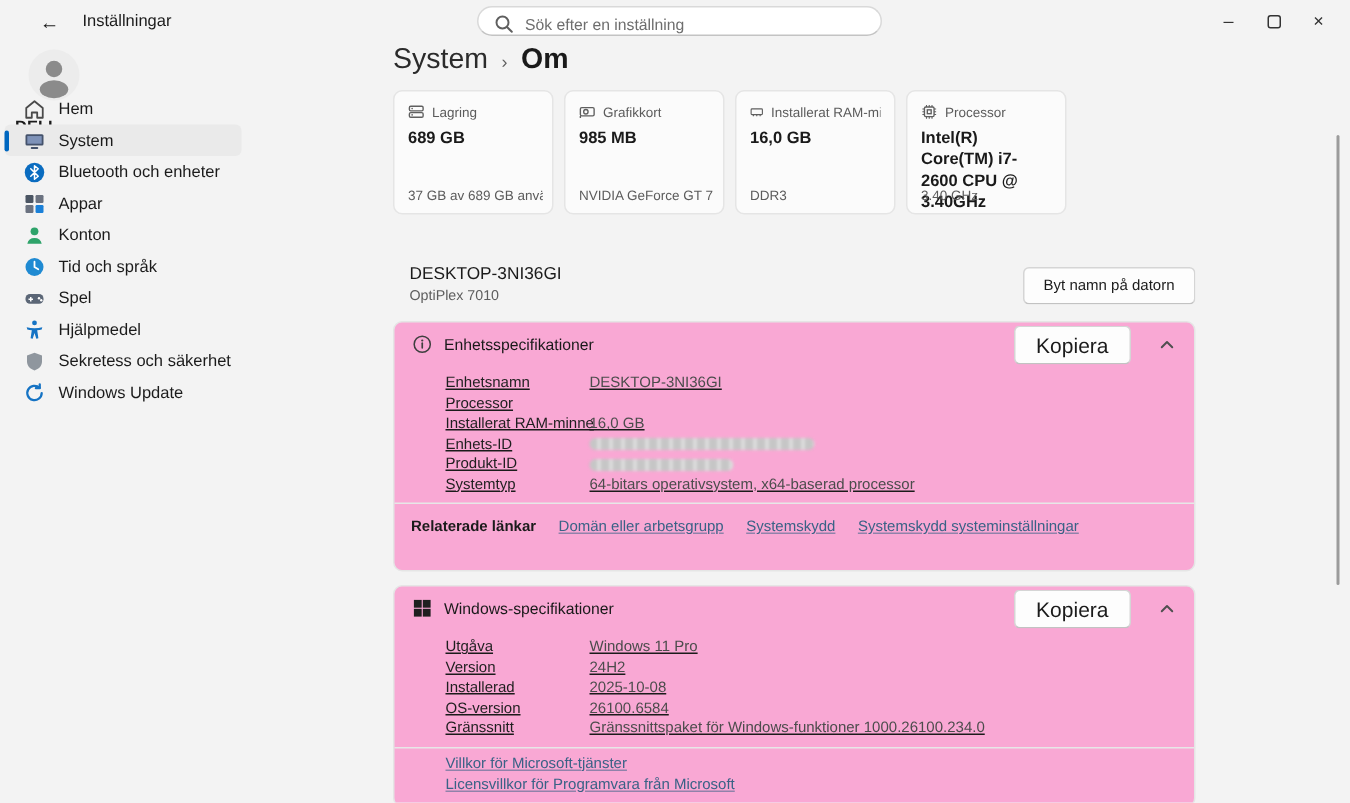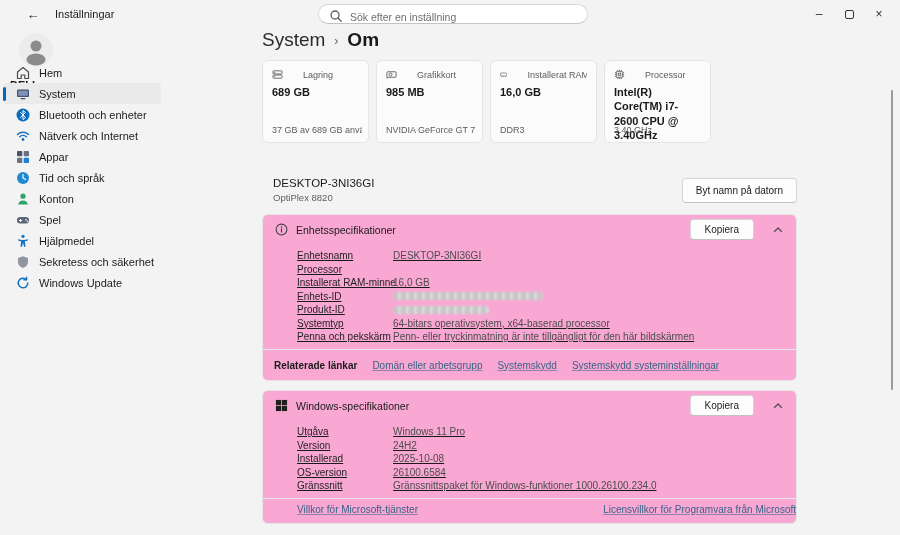--- a/index.html
+++ b/index.html
@@ -43,54 +43,54 @@
 
   
   .breadcrumb { position:absolute; left:262px; top:29px; display:flex; align-items:center; }
   .crumb-parent { font-size:19px; color:#2b2b2b; cursor:pointer; }
   .crumb-sep { font-size:12px; color:#5f5f5f; margin:2px 9px 0; }
   .crumb-current { font-size:19px; font-weight:bold; color:#1a1a1a; }
 
   .cards { position:absolute; left:262px; top:60px; display:flex; gap:7px; }
   .card { position:relative; width:107px; height:83px; background:#fbfbfb;
     border:1px solid #e5e5e5; border-radius:6px; padding:8px 9px; }
-  .card-head { display:flex; align-items:center; gap:20px;text-align:center; }
+  .card-head { display:flex; align-items:center; gap:5px;text-align:center; }
   .card-label { font-size:9px; color:#5c5c5c; white-space:nowrap; overflow:hidden; }
   .card-value { margin-top:5px; font-size:11px; font-weight:bold; color:#1a1a1a; line-height:1.3; }
   .card-detail { position:absolute; left:9px; bottom:7px; right:6px; font-size:9px; color:#5c5c5c; white-space:nowrap; overflow:hidden; }
 
   .device-row { position:absolute; left:262px; top:168px; width:535px; height:44px;
     display:flex; align-items:center; justify-content:space-between; }
   .device-name { font-size:11.5px; color:#1b1b1b; padding-left:11px; }
   .device-model { font-size:9.5px; color:#5e5e5e; margin-top:3px; }
   .btn { background:#fdfdfd; border:1px solid #d5d5d5; border-bottom-color:#c2c2c2;
     border-radius:4px; font-family:"Liberation Sans", sans-serif; font-size:10px;
     color:#1b1b1b; padding:6px 13px; cursor:pointer; white-space:nowrap; }
 
   .section { position:absolute; left:262px; width:535px; background:#f9a8d4;
     border:1px solid #e5e5e5; border-radius:6px; }
   .section1 { top:214px; height:167px; }
   .section2 { top:390px; }
   .sec-head { height:29px; display:flex; align-items:center; padding:0 12px; gap:8px; }
   .sec-title { font-size:10.5px; color:#1a1a1a; flex:1; }
-  .copy-btn { padding:4px 14px; font-size:10px;margin-left:32px; }
+  .copy-btn { padding:4px 14px; font-size:14px;margin-left:32px; }
   .chev { width:12px; height:12px; margin-left:10px; cursor:pointer; }
   .spec-body { padding:5px 0 5px 0;text-decoration:underline; }
   .spec-row { display:flex; align-items:center; height:13.5px; padding-left:34px; }
   .spec-label { width:96px; flex:none; font-size:10px; color:#1f1f1f; white-space:nowrap; }
   .spec-value { font-size:10px; color:#4c4c4c; white-space:nowrap; }
   .redact { height:8px; border-radius:4px; filter:blur(1px);
     background:repeating-linear-gradient(90deg,#c6c6c6 0 5px,#dcdcdc 5px 8px); }
   .redact.long { width:150px; } .redact.short { width:96px; }
   .divider { height:1px; background:#e7e7e7; margin:0; }
   .related-row { height:31px; display:flex; align-items:center; gap:15px; padding-left:11px; }
   .related-label { font-size:10px; font-weight:bold; color:#1b1b1b; }
   .link { font-size:10px; color:#3a6286; text-decoration:underline;
     text-decoration-color:rgba(58,98,134,.55); cursor:pointer; white-space:nowrap; }
-  .license-links { padding:5px 0 8px 34px; display:flex; flex-direction:row; gap:3px;justify-content:space-between; }
+  .license-links { padding:5px 0 8px 34px; display:flex; flex-direction:column; gap:3px; }
 
   .scrollbar-track { position:absolute; right:3px; top:28px; width:6px; height:507px; }
   .scrollbar-thumb { position:absolute; right:4px; top:62px; width:2.5px; height:300px;
     border-radius:2px; background:#9b9b9b; cursor:pointer; }
 </style>
 </head>
 <body>
 
 <div class="titlebar">
   <div class="back-btn">
@@ -147,48 +147,40 @@
     </div>
     <div class="nav-item">
       <svg class="nav-icon" viewBox="0 0 14 14">
           <circle cx="7" cy="7" r="6.5" fill="#0a6cc0"></circle>
           <path d="M4.5 4.5 9.5 9.5 7 11.5V2.5L9.5 4.5 4.5 9.5" fill="none" stroke="#fff" stroke-width="1" stroke-linejoin="round" stroke-linecap="round"></path>
         </svg>
       <span>Bluetooth och enheter</span>
     </div>
     <div class="nav-item">
       <svg class="nav-icon" viewBox="0 0 14 14">
-          <path d="M1.5 5.5a8 8 0 0 1 11 0" fill="none" stroke="#1573c4" stroke-width="1.4" stroke-linecap="round"></path>
-          <path d="M3.6 7.8a5 5 0 0 1 6.8 0" fill="none" stroke="#1573c4" stroke-width="1.4" stroke-linecap="round"></path>
-          <circle cx="7" cy="10.5" r="1.4" fill="#1573c4"></circle>
-        </svg>
-      <span>Nätverk och Internet</span>
-    </div>
-    <div class="nav-item">
-      <svg class="nav-icon" viewBox="0 0 14 14">
           <rect x="1" y="1" width="5.3" height="5.3" rx="0.8" fill="#4b5563"></rect>
           <rect x="7.7" y="1" width="5.3" height="5.3" rx="0.8" fill="#6b7280"></rect>
           <rect x="1" y="7.7" width="5.3" height="5.3" rx="0.8" fill="#6b7280"></rect>
           <rect x="7.7" y="7.7" width="5.3" height="5.3" rx="0.8" fill="#1a80d8"></rect>
         </svg>
       <span>Appar</span>
     </div>
     <div class="nav-item">
       <svg class="nav-icon" viewBox="0 0 14 14">
+          <circle cx="7" cy="4.2" r="2.6" fill="#2ea36a"></circle>
+          <path d="M2.2 12.5a4.9 4.9 0 0 1 9.6 0Z" fill="#2ea36a"></path>
+        </svg>
+      <span>Konton</span>
+    </div>
+    <div class="nav-item">
+      <svg class="nav-icon" viewBox="0 0 14 14">
           <circle cx="7" cy="7" r="6" fill="#1f8ad2"></circle>
           <path d="M7 3.5V7l2.5 1.5" fill="none" stroke="#fff" stroke-width="1.2" stroke-linecap="round"></path>
         </svg>
       <span>Tid och språk</span>
-    </div>
-    <div class="nav-item">
-      <svg class="nav-icon" viewBox="0 0 14 14">
-          <circle cx="7" cy="4.2" r="2.6" fill="#2ea36a"></circle>
-          <path d="M2.2 12.5a4.9 4.9 0 0 1 9.6 0Z" fill="#2ea36a"></path>
-        </svg>
-      <span>Konton</span>
     </div>
     <div class="nav-item">
       <svg class="nav-icon" viewBox="0 0 14 14">
           <rect x="1" y="4" width="12" height="6.5" rx="3" fill="#5b6676"></rect>
           <path d="M4.5 6v3M3 7.5h3" stroke="#fff" stroke-width="1"></path>
           <circle cx="10" cy="6.8" r="0.8" fill="#fff"></circle>
           <circle cx="11.5" cy="8.2" r="0.8" fill="#fff"></circle>
         </svg>
       <span>Spel</span>
     </div>
@@ -268,21 +260,21 @@
       <span class="card-label">Processor</span>
     </div>
     <div class="card-value">Intel(R) Core(TM) i7-2600 CPU @ 3.40GHz</div>
     <div class="card-detail">3.40 GHz</div>
   </div>
 </div>
 
 <div class="device-row">
   <div>
     <div class="device-name">DESKTOP-3NI36GI</div>
-    <div class="device-model device-name" style="font-size:9.5px;color:#5e5e5e;">OptiPlex 8820</div>
+    <div class="device-model device-name" style="font-size:9.5px;color:#5e5e5e;">OptiPlex 7010</div>
   </div>
   <button class="btn">Byt namn på datorn</button>
 </div>
 
 <div class="section section1">
   <div class="sec-head">
     <svg width="13" height="13" viewBox="0 0 14 14">
         <circle cx="7" cy="7" r="5.8" fill="none" stroke="#3f3f3f" stroke-width="1.1"></circle>
         <path d="M7 6.2v3.4" stroke="#3f3f3f" stroke-width="1.2" stroke-linecap="round"></path>
         <circle cx="7" cy="4.3" r="0.8" fill="#3f3f3f"></circle>
@@ -309,24 +301,20 @@
         <span class="spec-label">Enhets-ID</span>
         <span class="redact long"></span>
       </div>
     <div class="spec-row">
         <span class="spec-label">Produkt-ID</span>
         <span class="redact short"></span>
       </div>
     <div class="spec-row">
         <span class="spec-label">Systemtyp</span>
         <span class="spec-value">64-bitars operativsystem, x64-baserad processor</span>
-      </div>
-    <div class="spec-row">
-        <span class="spec-label">Penna och pekskärm</span>
-        <span class="spec-value">Penn- eller tryckinmatning är inte tillgängligt för den här bildskärmen</span>
       </div>
   </div>
   <div class="divider"></div>
   <div class="related-row">
     <span class="related-label">Relaterade länkar</span>
     <span class="link">Domän eller arbetsgrupp</span>
     <span class="link">Systemskydd</span>
     <span class="link">Systemskydd systeminställningar</span>
   </div>
 </div>

